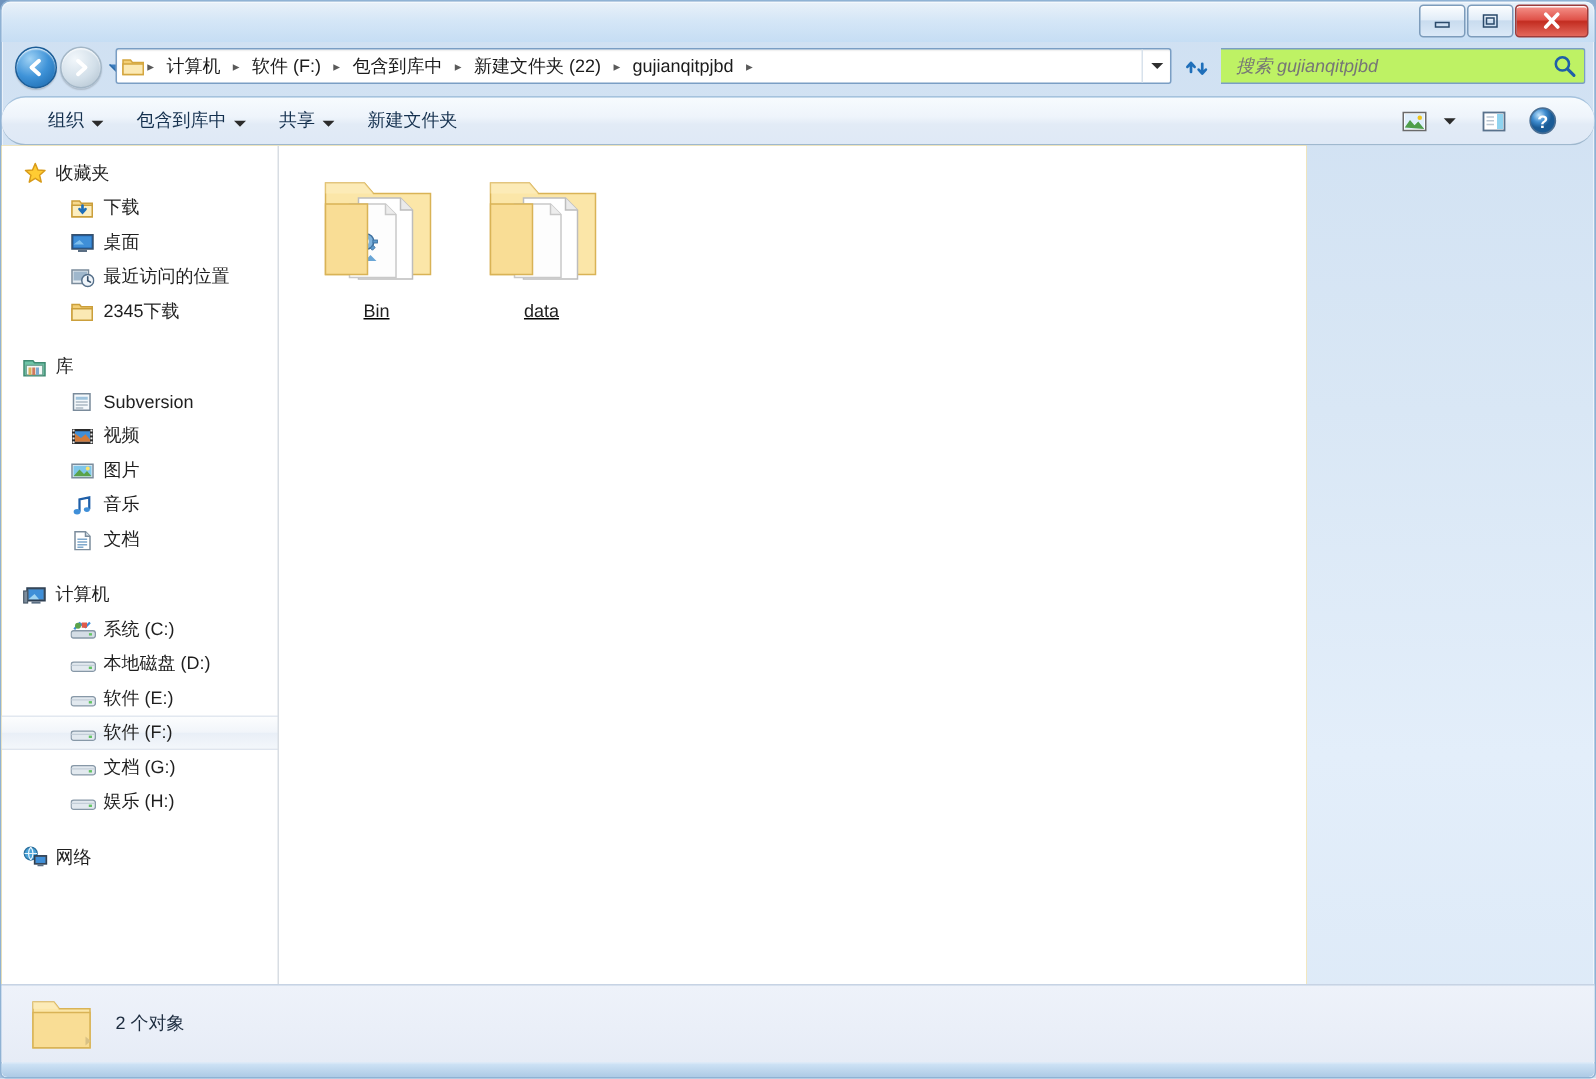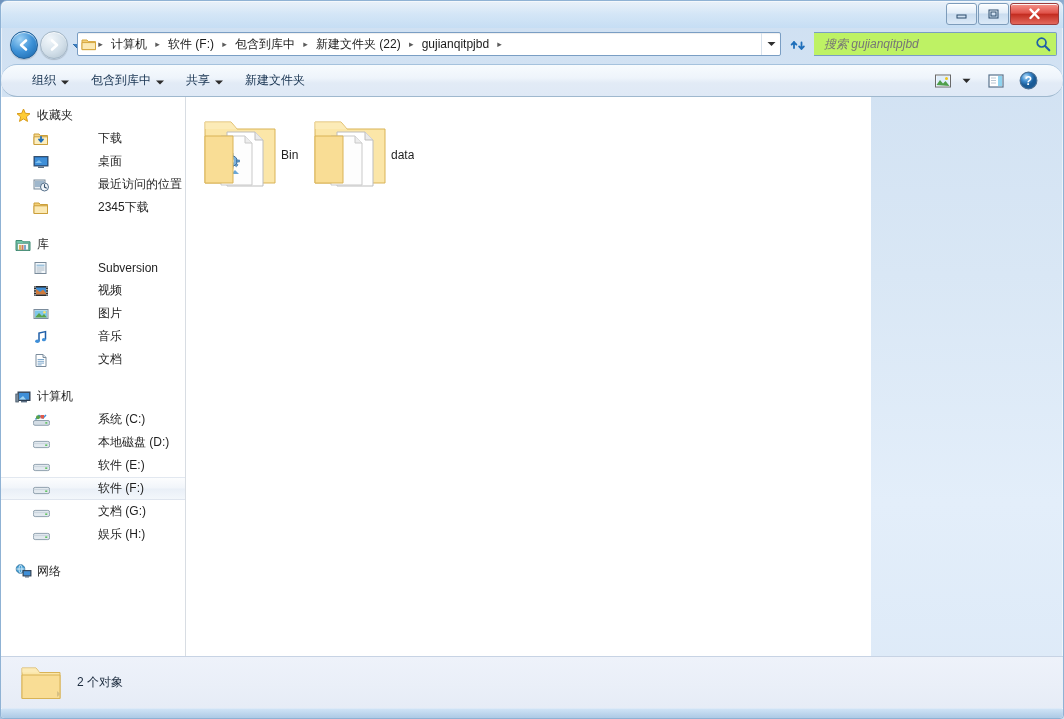--- a/index.html
+++ b/index.html
@@ -176,21 +176,21 @@
   }
   .navgroup { margin-bottom: 0; }
   .navrow {
     display:flex; align-items:center;
     height: 23px;
     font-size: 12px; color: #1f1f1f;
     white-space: nowrap;
     padding-left: 12px;
     box-sizing: border-box;
   }
-  .navrow.child { padding-left: 30px; gap: 43px; }
+  .navrow.child { padding-left: 44px; }
   .navrow .ni { width: 20px; display:flex; align-items:center; justify-content:center; margin-right: 4px; flex:0 0 20px; }
   .navrow.selected {
     background: linear-gradient(180deg,#fcfdfe 0%,#f1f5fa 48%, #e9eff7 52%, #f3f7fb 100%);
     border-top: 1px solid #e2e8f0;
     border-bottom: 1px solid #dfe5ee;
     height: 23px;
   }
   .navgap { height: 14px; }
 
   
@@ -199,23 +199,24 @@
     position: relative;
     background: #ffffff;
     padding: 8px 0 0 10px;
     box-sizing: border-box;
   }
   #filegrid { display: flex; flex-wrap: wrap; align-content: flex-start; }
   .fileitem {
     width: 108px;
     padding: 4px 0 6px 0;
     margin: 0 0 6px 0;
-    display: flex; align-items: center;
+    display: flex; flex-direction: column; align-items: center;
     border: 1px solid transparent;
     border-radius: 3px;
+    text-decoration: underline;
   }
   .fileicon { height: 84px; display:flex; align-items:flex-end; justify-content:center; }
   .filelabel {
     margin-top: 6px;
     font-size: 12px; color: #1f1f1f;
     max-width: 104px; text-align:center;
     white-space: nowrap; overflow: hidden; text-overflow: ellipsis;
   }
 
   

